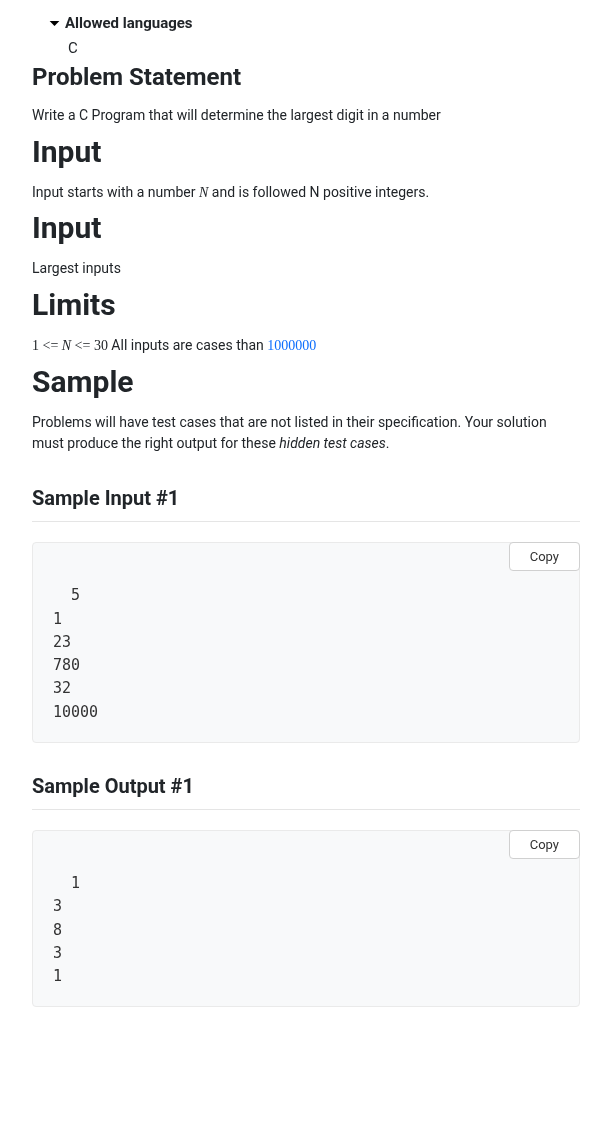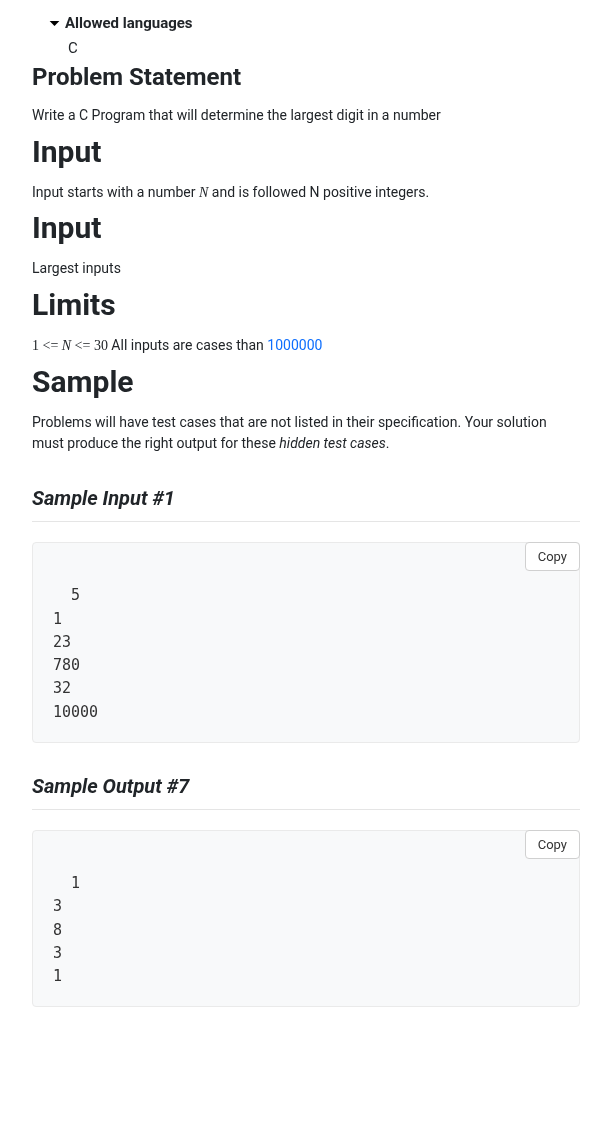--- a/index.html
+++ b/index.html
@@ -44,37 +44,37 @@
       font-size: 30px;
       font-weight: 700;
       margin-top: 2px;
       margin-bottom: 8px;
     }
     h3.sample {
       font-size: 20px;
       font-weight: 700;
       margin-top: 28px;
       margin-bottom: 6px;
-      font-style: italic;
     }
     p.body {
       font-size: 14px;
       margin-top: 4px;
       line-height: 1.55;
     }
     .mathvar {
       font-family: "Times New Roman", serif;
       font-style: italic;
     }
     .mathop {
       font-family: "Times New Roman", serif;
     }
     .link {
       color: #0d6efd;
       text-decoration: none;
+      font-family: Liberation Serif, serif;
     }
     em {
       font-style: italic;
     }
     hr.sep {
       border: none;
       border-top: 1px solid #e5e5e5;
       margin-top: 8px;
     }
     .codeblock {
@@ -91,21 +91,21 @@
       color: #333;
     }
     .copy-btn {
       position: absolute;
       top: -1px;
       right: -1px;
       background: #fff;
       border: 1px solid #d0d0d0;
       border-radius: 4px;
       font-size: 13px;
-      padding: 6px 12px;
+      padding: 6px 20px;
       color: #333;
       font-family: -apple-system, BlinkMacSystemFont, "Segoe UI", Roboto, Helvetica, Arial, sans-serif;
       cursor: pointer;
     }
   </style>
 </head>
 <body>
 
 <div class="allowed-header">
   <span class="chevron">
@@ -146,21 +146,21 @@
 <hr class="sep">
 <div class="codeblock">
   <button class="copy-btn">Copy</button><span>5
 1
 23
 780
 32
 10000</span>
 </div>
 
-<h3 class="sample">Sample Output #7</h3>
+<h3 class="sample">Sample Output #1</h3>
 <hr class="sep">
 <div class="codeblock">
   <button class="copy-btn">Copy</button><span>1
 3
 8
 3
 1</span>
 </div>
 
 </body></html>

